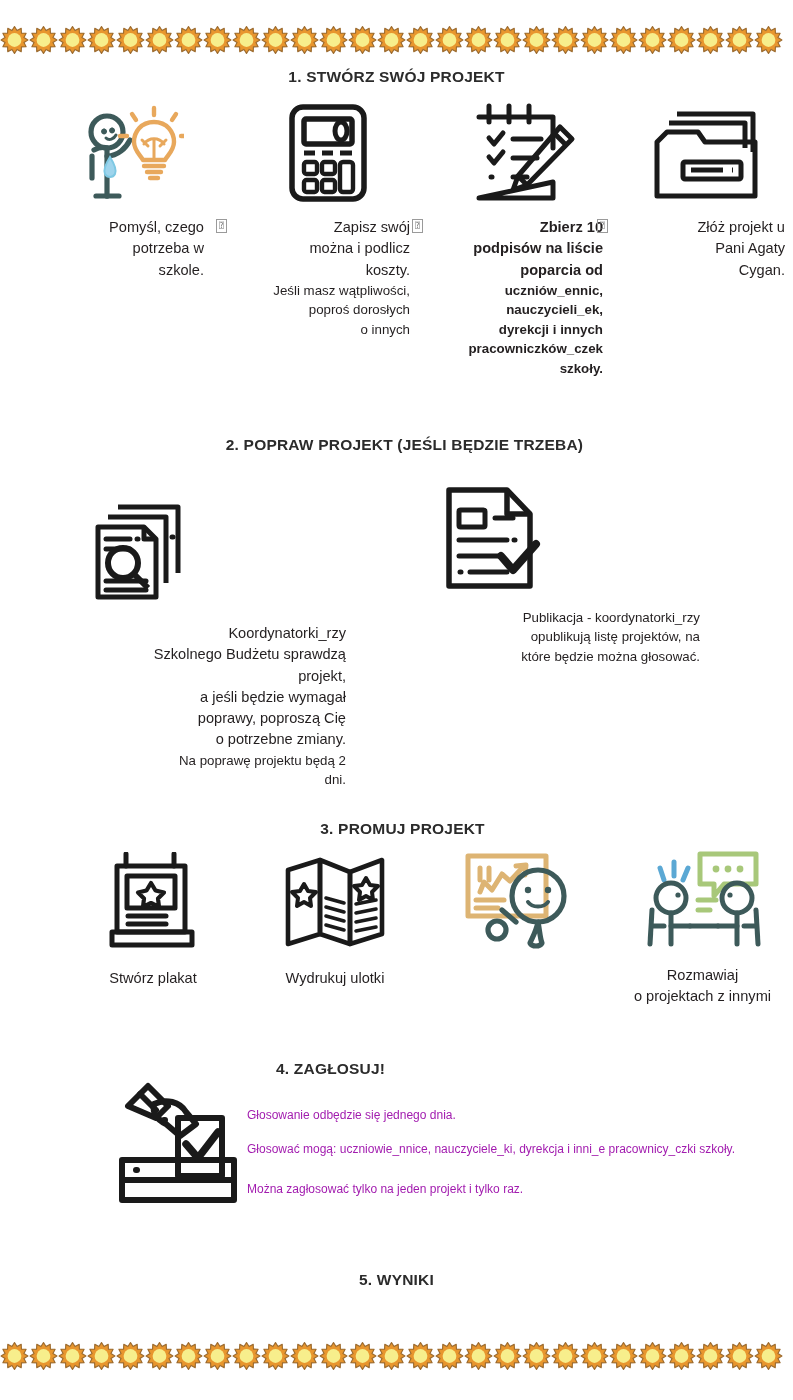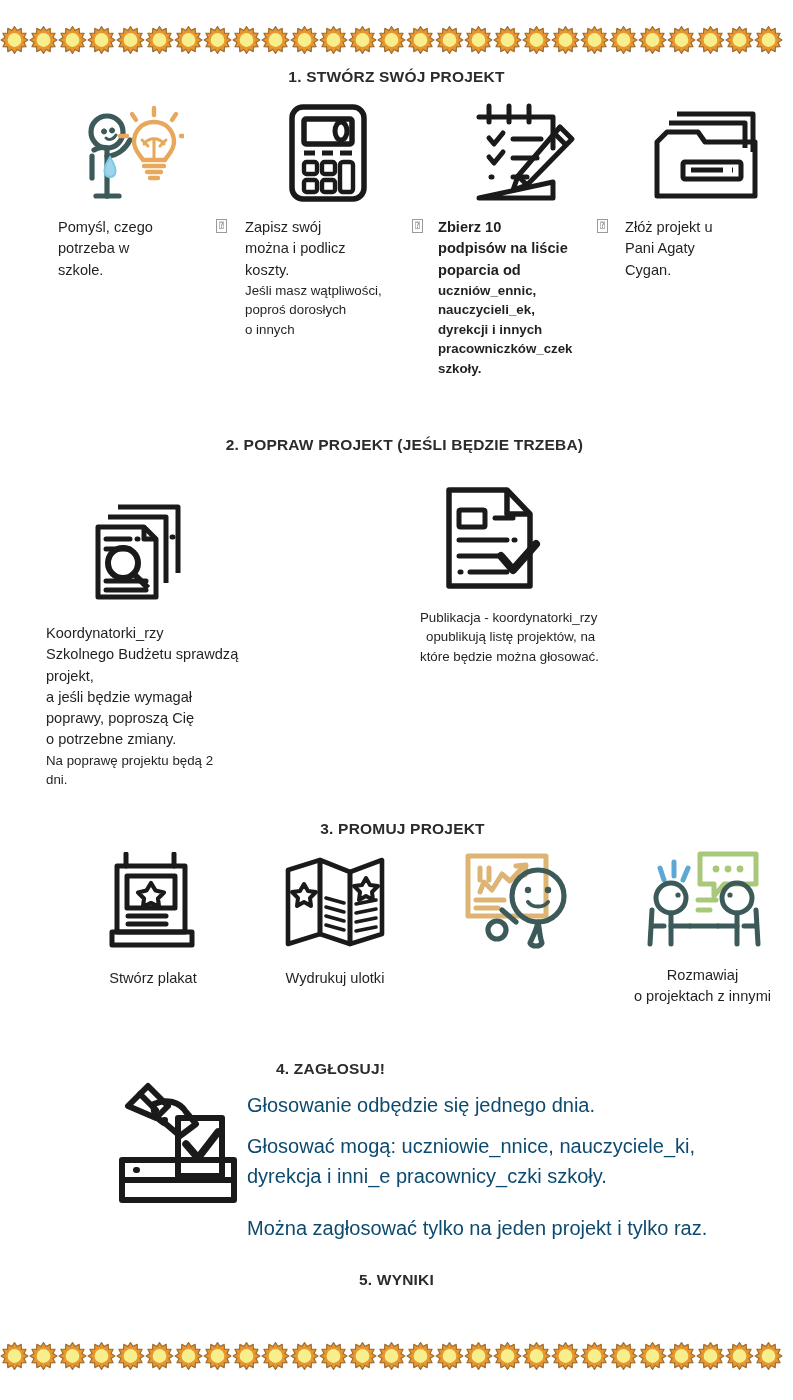--- a/index.html
+++ b/index.html
@@ -65,27 +65,27 @@
     width: 11px;
     height: 14px;
     line-height: 12px;
     text-align: center;
     font-family: "DejaVu Sans Mono", monospace;
     font-size: 8px;
     color: #777;
   }
 
   .c-center { text-align: center; }
-  .c-left { text-align: left; }
+  .c-left { text-align: right; }
 
   .body-line {
-    font-size: 20px;
+    font-size: 12px;
     line-height: 1.5;
-    color: #0c4a6e;
-    margin: 0 0 11px 0;
+    color: #a21caf;
+    margin: 16px 0 11px 0;
   }
 </style>
 </head>
 <body>
 
 <div class="sun-border top" id="sunTop">
     <svg class="sun" viewBox="0 0 40 40" aria-hidden="true">
       <polygon points="20.00,1.50 23.49,6.96 29.25,3.98 29.55,10.45 36.02,10.75 33.04,16.51 38.50,20.00 33.04,23.49 36.02,29.25 29.55,29.55 29.25,36.02 23.49,33.04 20.00,38.50 16.51,33.04 10.75,36.02 10.45,29.55 3.98,29.25 6.96,23.49 1.50,20.00 6.96,16.51 3.98,10.75 10.45,10.45 10.75,3.98 16.51,6.96" fill="#E8962E" stroke="#9C6B2F" stroke-width="1.6" stroke-linejoin="round"></polygon>
       <circle cx="20" cy="20" r="9.5" fill="#F7EE8C"></circle>
     </svg>

